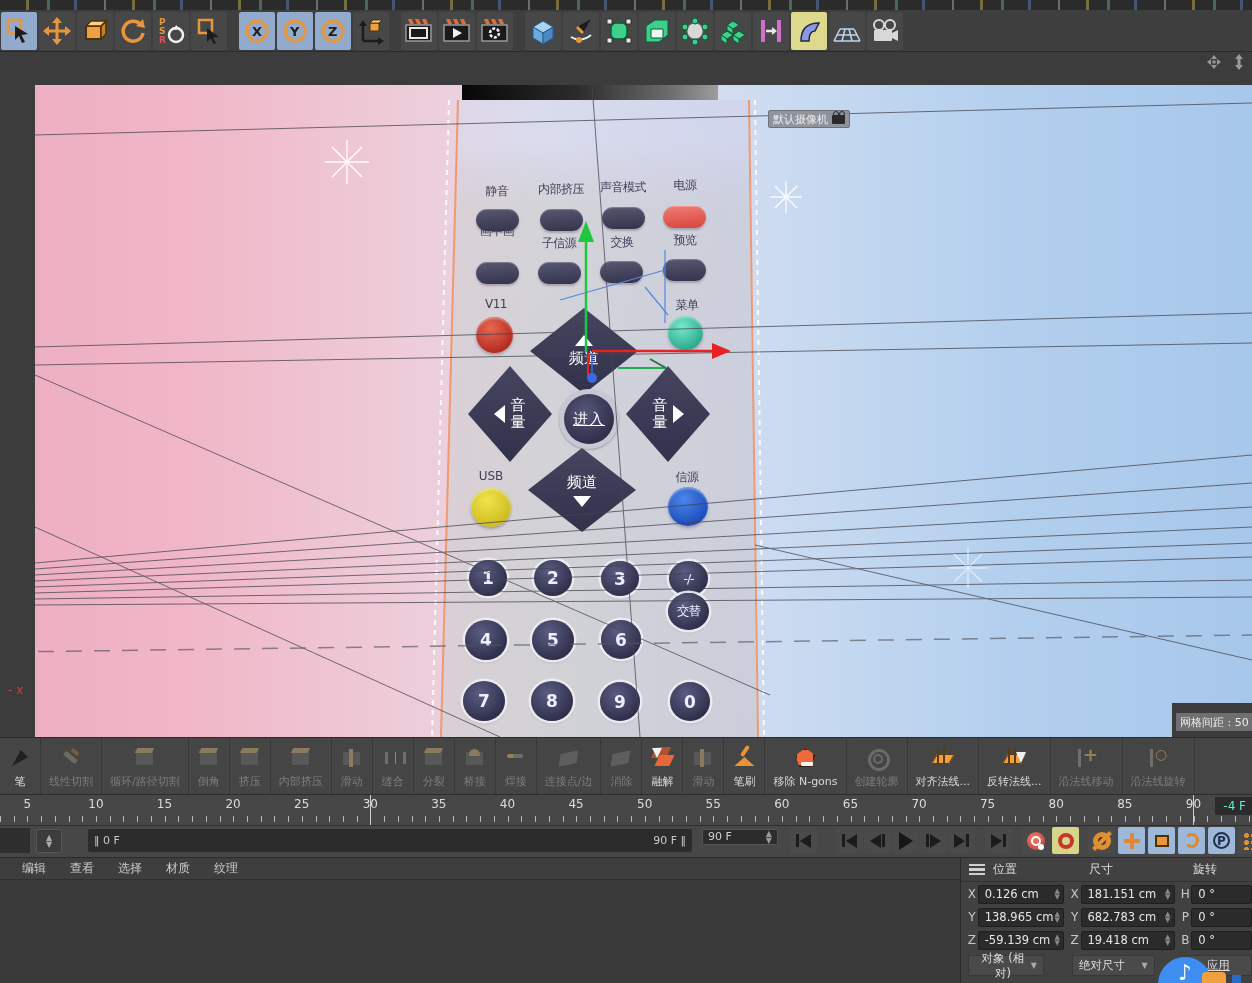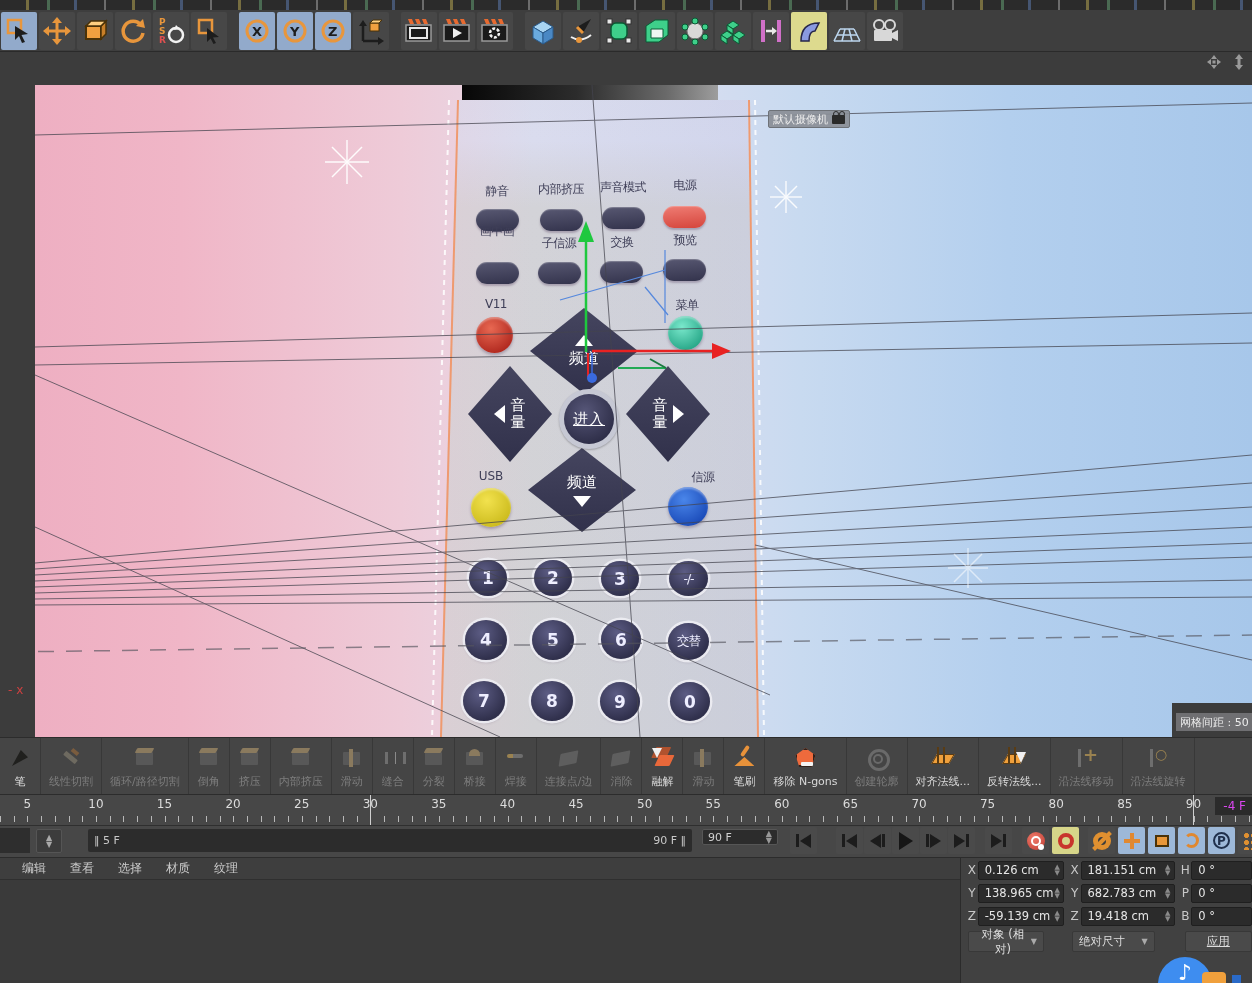--- a/index.html
+++ b/index.html
@@ -97,28 +97,28 @@
   .i-align::before,.i-reverse::before{content:"";position:absolute;left:3px;top:8px;width:18px;height:10px;background:#f0a03c;transform:skewX(-30deg);box-shadow:inset 0 0 0 1px #5a3c14;}
   .i-align::after,.i-reverse::after{content:"";position:absolute;left:6px;top:1px;width:2px;height:16px;background:#5a3c14;box-shadow:6px 0 0 #5a3c14;}
   .i-reverse .xtra{position:absolute;right:0;top:6px;width:0;height:0;border-left:5px solid transparent;border-right:5px solid transparent;border-top:11px solid #f0f0f0;}
 
   
   #ruler{left:0;top:795px;width:1252px;height:31px;background:#474747;border-bottom:1px solid #2f2f2f;overflow:hidden;}
   #ruler-labels{position:absolute;left:-7px;top:2px;display:flex;}
   .rseg{width:68.6px;text-align:center;color:#dcdcdc;font-size:12px;flex:none;}
   #ruler-ticks{position:absolute;left:0;top:21px;width:1252px;height:6px;background:repeating-linear-gradient(90deg,#b8b8b8 0 1px,transparent 1px 13.72px);}
   .playhead{position:absolute;top:0;width:1px;height:31px;background:#cfcfcf;}
-  #endbadge{position:absolute;right:0;top:2px;background:#2b2b2b;color:#d946ef;font-size:12px;padding:2px 6px 2px 8px;}
+  #endbadge{position:absolute;right:0;top:2px;background:#2b2b2b;color:#5eead4;font-size:12px;padding:2px 6px 2px 8px;}
 
   
   #transport{left:0;top:826px;width:1252px;height:32px;background:#474747;border-bottom:1px solid #2c2c2c;}
   #tr-leftbox{left:0;top:2px;width:30px;height:25px;background:#2e2e2e;}
   #tr-spin{left:36px;top:3px;width:26px;height:24px;background:#3c3c3c;border:1px solid #555;border-radius:2px;color:#aaa;font-size:8px;display:flex;flex-direction:column;align-items:center;justify-content:center;line-height:7px;}
   #scrubber{left:88px;top:3px;width:604px;height:23px;background:#2c2c2c;border-radius:2px;color:#c8c8c8;font-size:11px;display:flex;align-items:center;justify-content:space-between;padding:0 6px;}
-  #framefield{left:702px;top:3px;width:76px;height:16px;background:#2c2c2c;border:1px solid #565656;border-radius:2px;color:#d0d0d0;font-size:11px;display:flex;align-items:center;justify-content:space-between;padding:0 5px;}
+  #framefield{left:702px;top:3px;width:76px;height:16px;background:#2c2c2c;border:1px solid #565656;border-radius:2px;color:#d0d0d0;font-size:11px;display:flex;justify-content:space-between;padding:0 5px;}
   #framefield .spin{color:#999;font-size:8px;line-height:7px;text-align:center;}
   .pbtn{position:absolute;top:1px;width:27px;height:27px;background:#4a4a4a;border-radius:2px;display:flex;align-items:center;justify-content:center;gap:1px;}
   .pbtn.blue{background:#9db8d8;}
   .pbtn.yellow{background:#d6d589;}
   .g-bar{width:3px;height:13px;background:#1c1c1c;}
   .g-tl{width:0;height:0;border-top:7px solid transparent;border-bottom:7px solid transparent;border-right:11px solid #1c1c1c;}
   .g-tr{width:0;height:0;border-top:7px solid transparent;border-bottom:7px solid transparent;border-left:11px solid #1c1c1c;}
   .g-play{width:0;height:0;border-top:9px solid transparent;border-bottom:9px solid transparent;border-left:14px solid #161616;}
   .keydisc{width:18px;height:18px;border-radius:50%;background:radial-gradient(circle at 38% 34%,#ee7a6a,#c03a30);position:relative;}
   .keydisc::after{content:"";position:absolute;left:4px;top:4px;width:6px;height:6px;border:2px solid #fff;border-radius:50%;box-shadow:5px 6px 0 -2px #fff;}
@@ -439,21 +439,21 @@
       <div class="dpad" style="left:528px;top:373px;width:108px;height:84px;">
         <span>频道</span>
         <div class="tri-dn"></div>
       </div>
       <div id="dpad-ring" style="left:559px;top:314px;width:60px;height:60px;"></div>
       <div id="dpad-center" style="left:564px;top:319px;width:50px;height:50px;">
           <span>进入</span>
         </div>
 
       <span class="rlabel" style="left:491px;top:394px;letter-spacing:0;">USB</span>
-      <span class="rlabel" style="left:703px;top:394px;">信源</span>
+      <span class="rlabel" style="left:687px;top:394px;">信源</span>
       <div class="cbtn" style="left:471px;top:413px;width:40px;height:39px;background:radial-gradient(circle at 40% 32%,#f2e24e,#cdbc1e 75%);"></div>
       <div class="cbtn" style="left:668px;top:412px;width:40px;height:39px;background:radial-gradient(circle at 40% 32%,#4a86ea,#1a4ab8 78%);"></div>
 
       <div class="num" style="left:469px;top:485px;width:38px;height:36px;">
           <span>1</span>
         </div>
       <div class="num" style="left:534px;top:485px;width:38px;height:36px;">
           <span>2</span>
         </div>
       <div class="num" style="left:601px;top:486px;width:38px;height:35px;">
@@ -464,21 +464,21 @@
         </div>
       <div class="num" style="left:465px;top:545px;width:42px;height:40px;">
           <span>4</span>
         </div>
       <div class="num" style="left:532px;top:545px;width:42px;height:40px;">
           <span>5</span>
         </div>
       <div class="num" style="left:601px;top:545px;width:40px;height:39px;">
           <span>6</span>
         </div>
-      <div class="num small" style="left:668px;top:548px;width:41px;height:37px;">
+      <div class="num small" style="left:668px;top:518px;width:41px;height:37px;">
           <span>交替</span>
         </div>
       <div class="num" style="left:463px;top:606px;width:42px;height:40px;">
           <span>7</span>
         </div>
       <div class="num" style="left:531px;top:606px;width:42px;height:40px;">
           <span>8</span>
         </div>
       <div class="num" style="left:600px;top:607px;width:40px;height:39px;">
           <span>9</span>
@@ -720,21 +720,21 @@
     <div id="endbadge"><span>-4 F</span></div>
   </div>
 
   <div id="transport" class="abs">
     <div id="tr-leftbox" class="abs"></div>
     <div id="tr-spin" class="abs">
         <span>▲</span>
         <span>▼</span>
       </div>
     <div id="scrubber" class="abs">
-      <span>‖ 5 F</span>
+      <span>‖ 0 F</span>
       <span>90 F ‖</span>
     </div>
     <div id="framefield" class="abs">
       <span>90 F</span>
         <span class="spin">▲<br>▼</span>
     </div>
     <div class="pbtn" style="left:790px;">
         <div class="g-bar"></div>
         <div class="g-tl"></div>
       </div>
@@ -796,20 +796,26 @@
 
   <span class="mi">材质</span>
 
   <span class="mi">纹理</span>
 </div>
   <div class="abs" style="left:0;top:880px;width:960px;height:103px;background:#3a3a3a;overflow:hidden;">
     
   </div>
 
   <div id="coords" class="abs">
+    <div class="hdr">
+      <div id="burger"></div>
+      <span style="width:96px;">位置</span>
+      <span style="width:104px;">尺寸</span>
+      <span>旋转</span>
+    </div>
     <div>
   <div class="crow">
     <span class="caxis">X</span>
     <div class="cfield f1">
             <span>0.126 cm</span>
             <span class="spin">▲<br>▼</span>
           </div>
     <span class="caxis">X</span>
     <div class="cfield f2">
             <span>181.151 cm</span>

